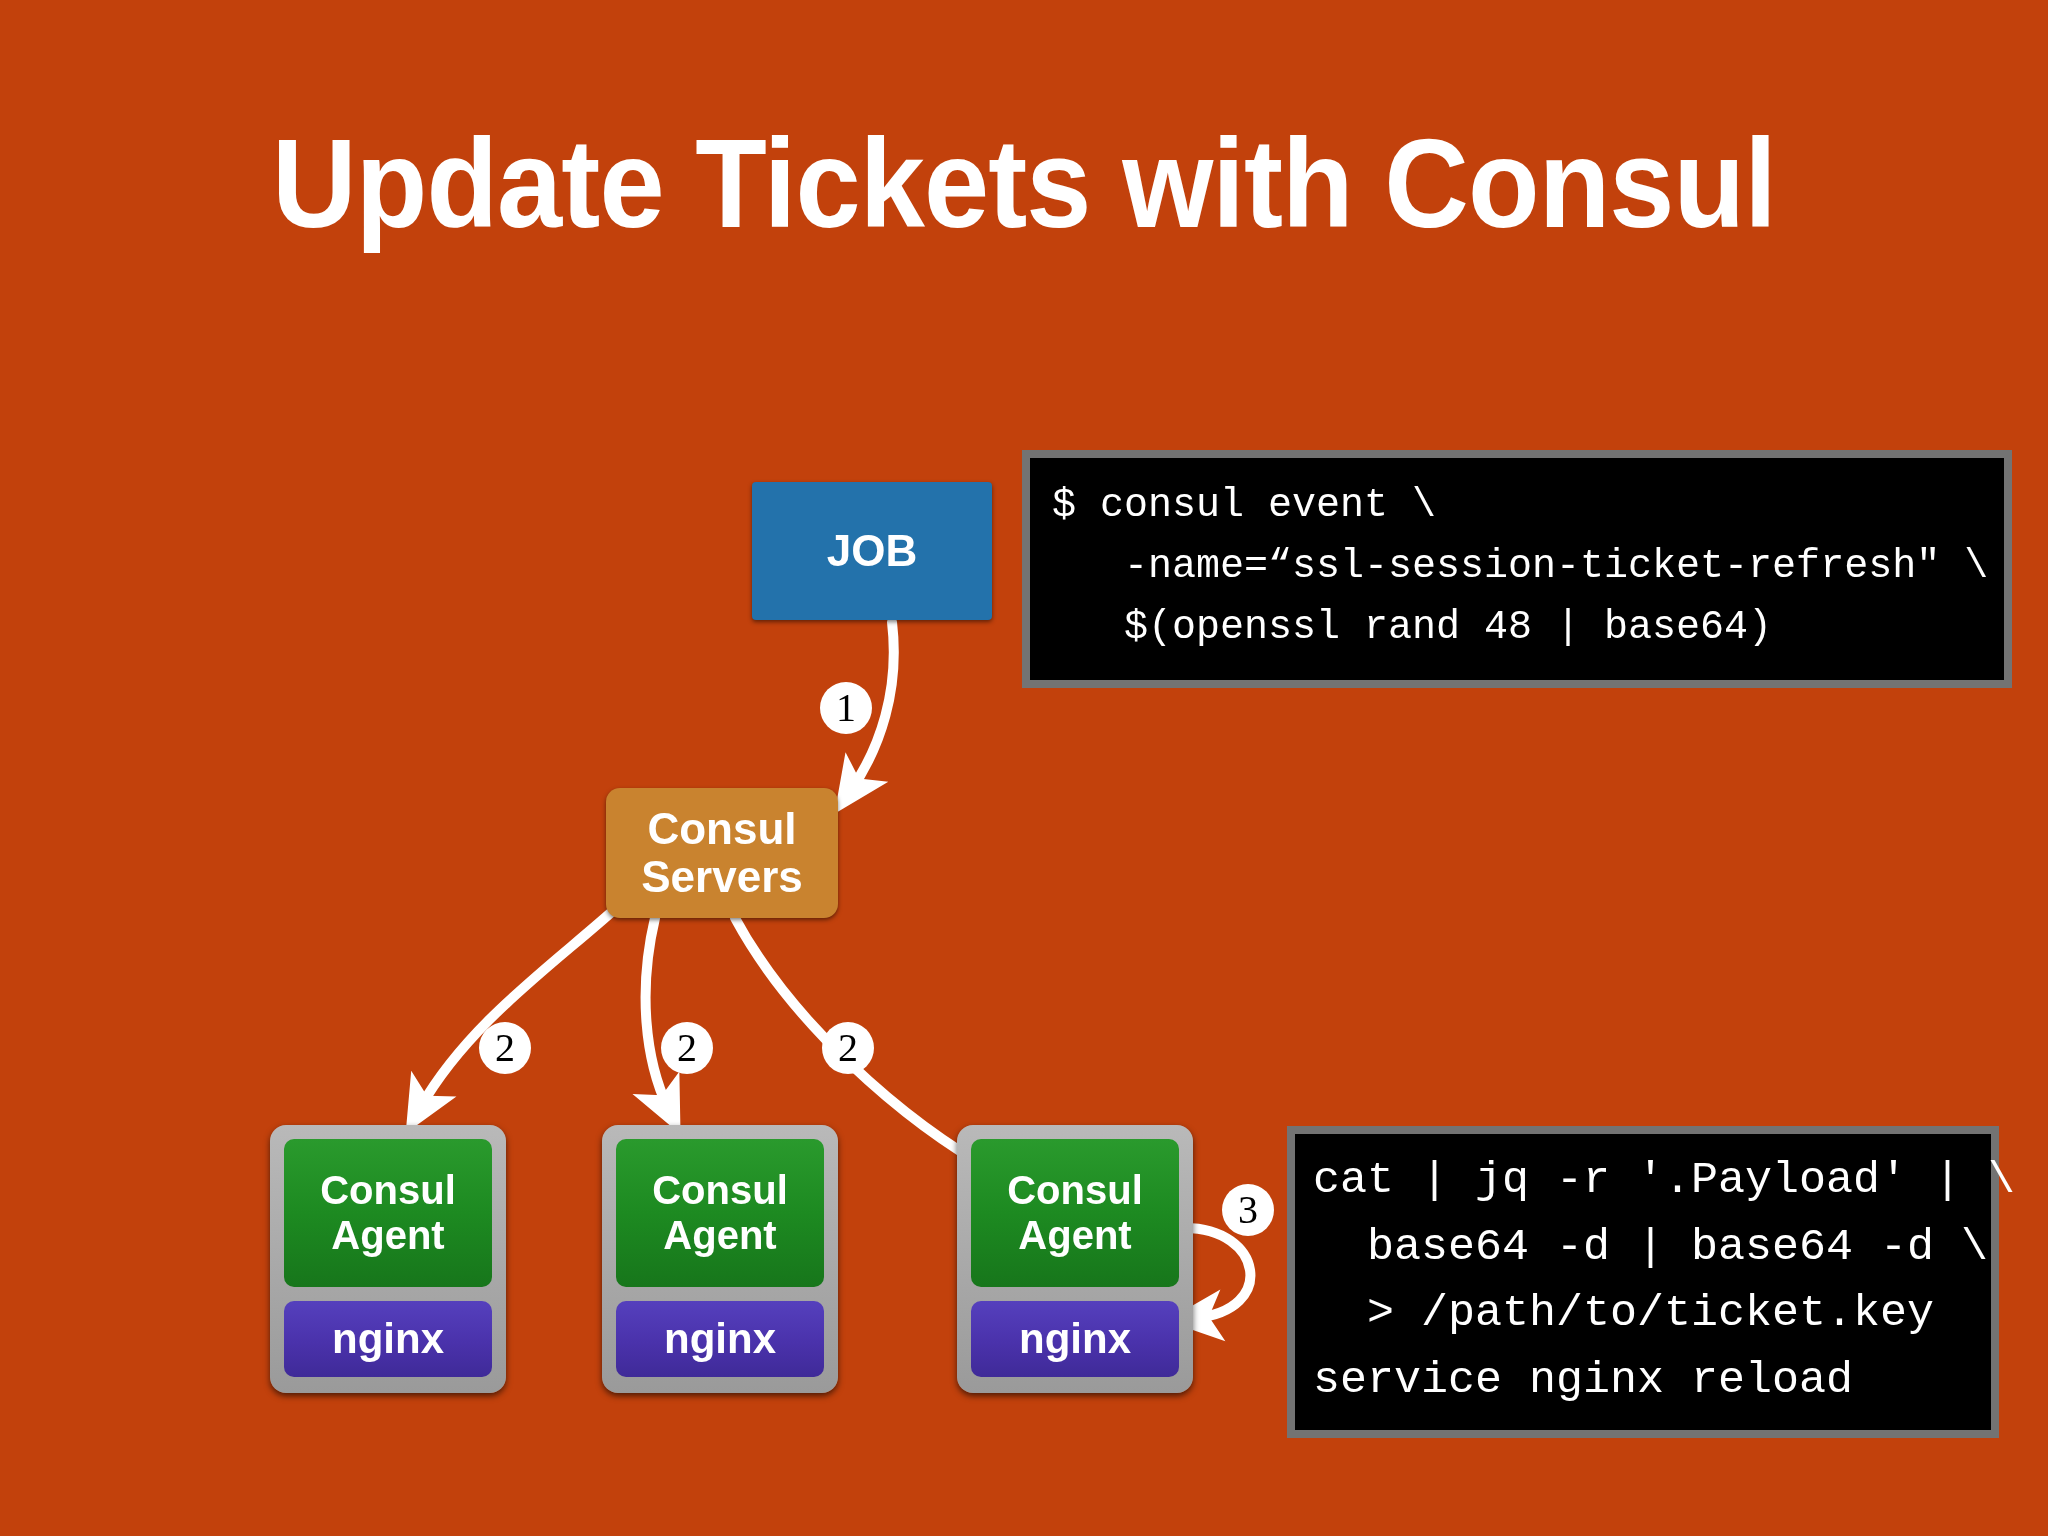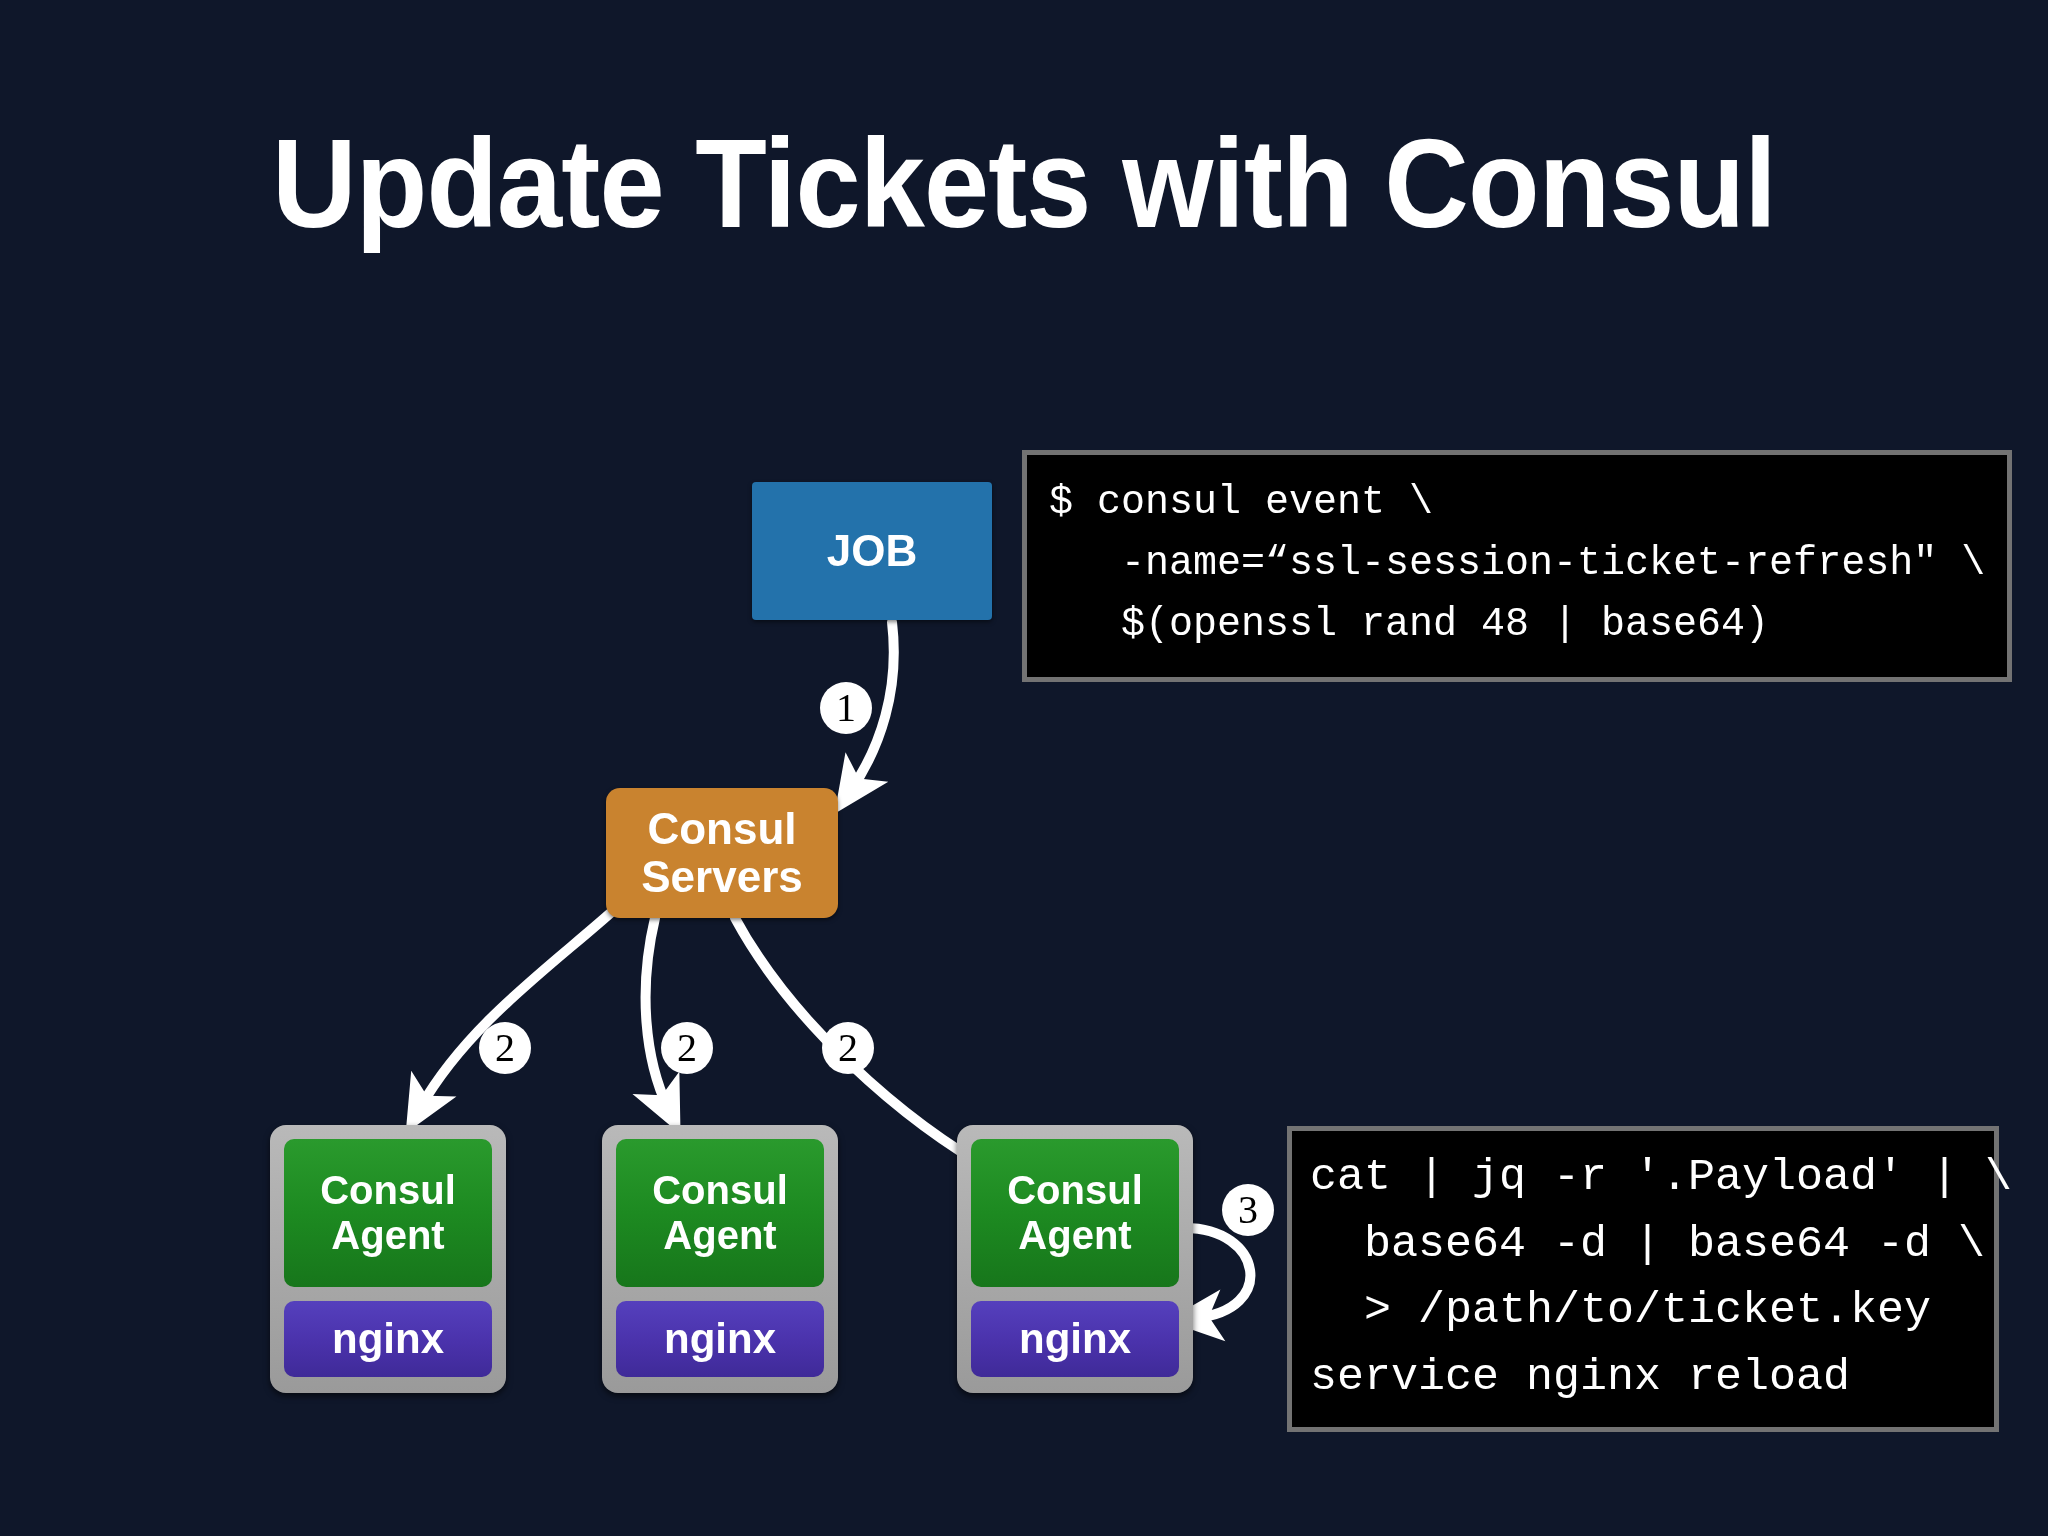--- a/index.html
+++ b/index.html
@@ -12,21 +12,21 @@
     height: 1536px;
     overflow: hidden;
     font-family: "Liberation Sans", sans-serif;
     position: relative;
   }
 
   #stage {
     position: relative;
     width: 2048px;
     height: 1536px;
-    background: #0f172a;
+    background: #c2410c;
   }
 
   
   .slide-title {
     position: absolute;
     left: 0;
     top: 118px;
     width: 2048px;
     text-align: center;
     color: #ffffff;
@@ -123,21 +123,21 @@
     font-weight: bold;
     font-size: 42px;
     text-align: center;
   }
 
   
   .code-panel {
     position: absolute;
     box-sizing: border-box;
     background: #000000;
-    border: 5px solid #737373;
+    border: 8px solid #737373;
     color: #ffffff;
     font-family: "Liberation Mono", "DejaVu Sans Mono", monospace;
     white-space: pre;
   }
   .code-top {
     left: 1022px;
     top: 450px;
     width: 990px;
     padding: 18px 22px 22px 22px;
     font-size: 40px;

